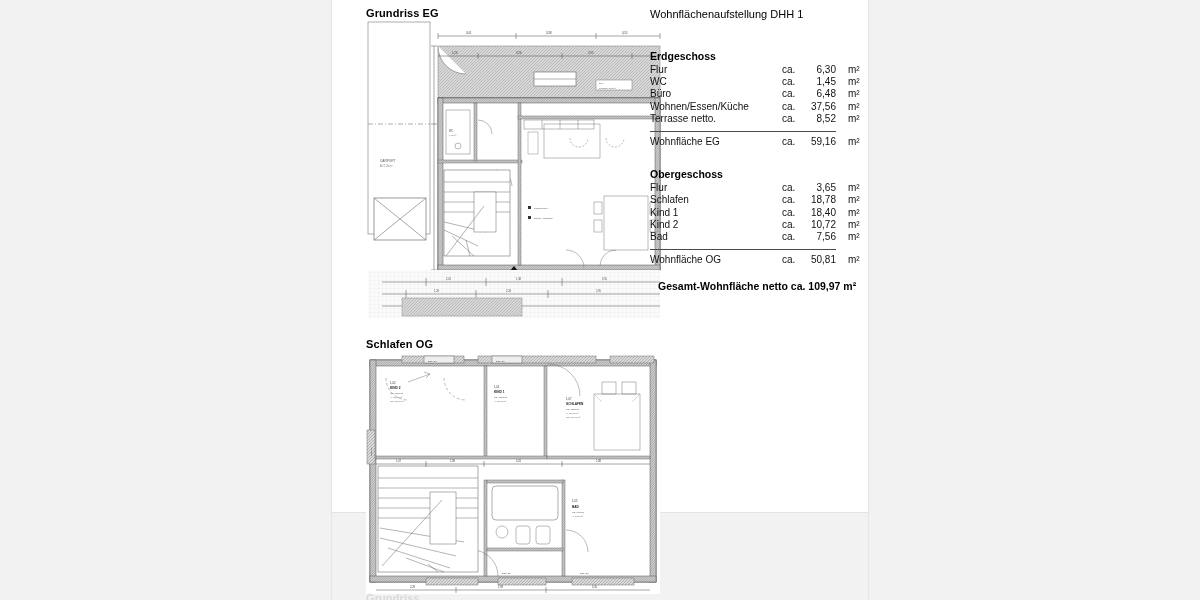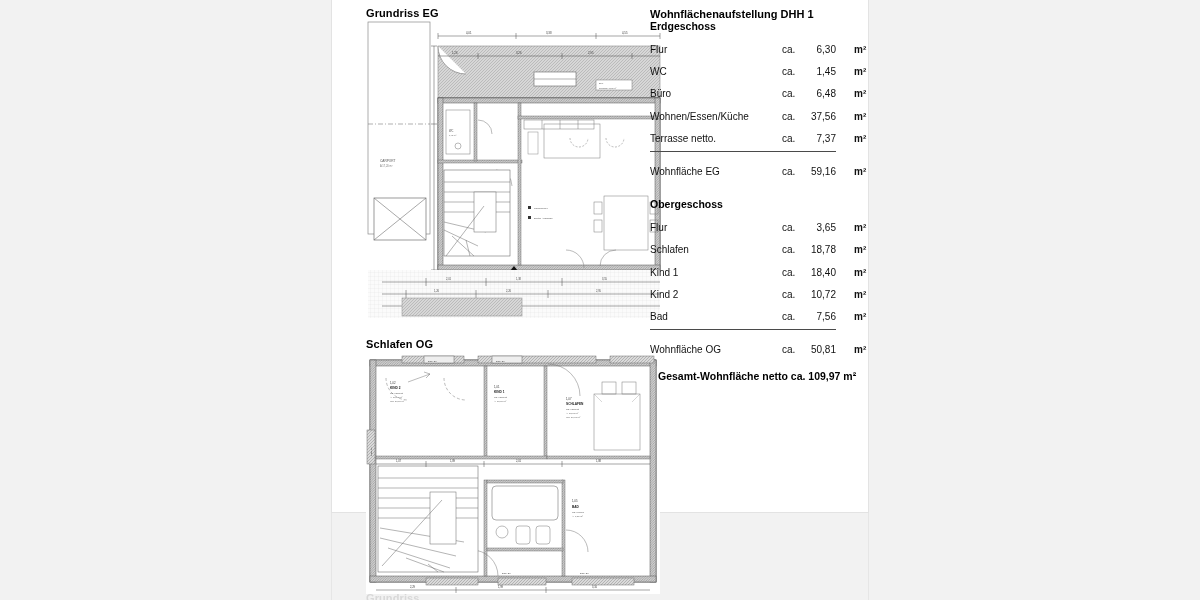--- a/index.html
+++ b/index.html
@@ -28,27 +28,27 @@
     position: absolute;
     font-size: 11px; font-weight: bold; color: #000;
     letter-spacing: .1px; white-space: nowrap;
   }
   #title-eg { left: 34px; top: 7px; }
   #title-og { left: 34px; top: 338px; }
   #title-cut { left: 34px; top: 592px; color:#d8d8d8; }
 
   
   #schedule { position: absolute; left: 318px; top: 8px; width: 210px; }
-  #sched-title { font-size: 11px; font-weight: bold; color:#000; white-space: nowrap; }
+  #sched-title { font-size: 11px; font-weight: normal; color:#000; margin-bottom: 30px; white-space: nowrap; }
   .sec-head { font-size: 10.5px; font-weight: bold; color:#000; margin-bottom: 2px; }
   .row { display:flex; align-items:baseline; font-size: 10px; color:#111; line-height: 12.2px; }
   .row .lbl { flex: 0 0 132px; white-space: nowrap; }
-  .row .ca  { flex: 0 0 20px; margin-top: 10px; }
+  .row .ca  { flex: 0 0 20px; }
   .row .num { flex: 0 0 34px; text-align: right; }
-  .row .un  { flex: 0 0 22px; padding-left: 18px; font-weight: bold; }
+  .row .un  { flex: 0 0 22px; padding-left: 12px; }
   .rule { border-top: 1px solid #4a4a4a; margin: 6px 0 4px 0; width: 186px; }
   .sub .lbl, .sub .ca, .sub .num, .sub .un { font-size: 10px; }
   .gap-sec { height: 20px; }
   #total {
     font-size: 10.5px; font-weight: bold; color:#000;
     margin-top: 14px; white-space: nowrap; margin-left: 8px;
   }
 
   
   .plan { position: absolute; background: #fff; }
@@ -374,21 +374,21 @@
         </div>
         <div class="row">
           <span class="lbl">Wohnen/Essen/Küche</span>
           <span class="ca">ca.</span>
           <span class="num">37,56</span>
           <span class="un">m²</span>
         </div>
         <div class="row">
           <span class="lbl">Terrasse netto.</span>
           <span class="ca">ca.</span>
-          <span class="num">7,37</span>
+          <span class="num">8,52</span>
           <span class="un">m²</span>
         </div>
 
         <div class="rule"></div>
 
         <div class="row sub">
           <span class="lbl">Wohnfläche EG</span>
           <span class="ca">ca.</span>
           <span class="num">59,16</span>
           <span class="un">m²</span>

